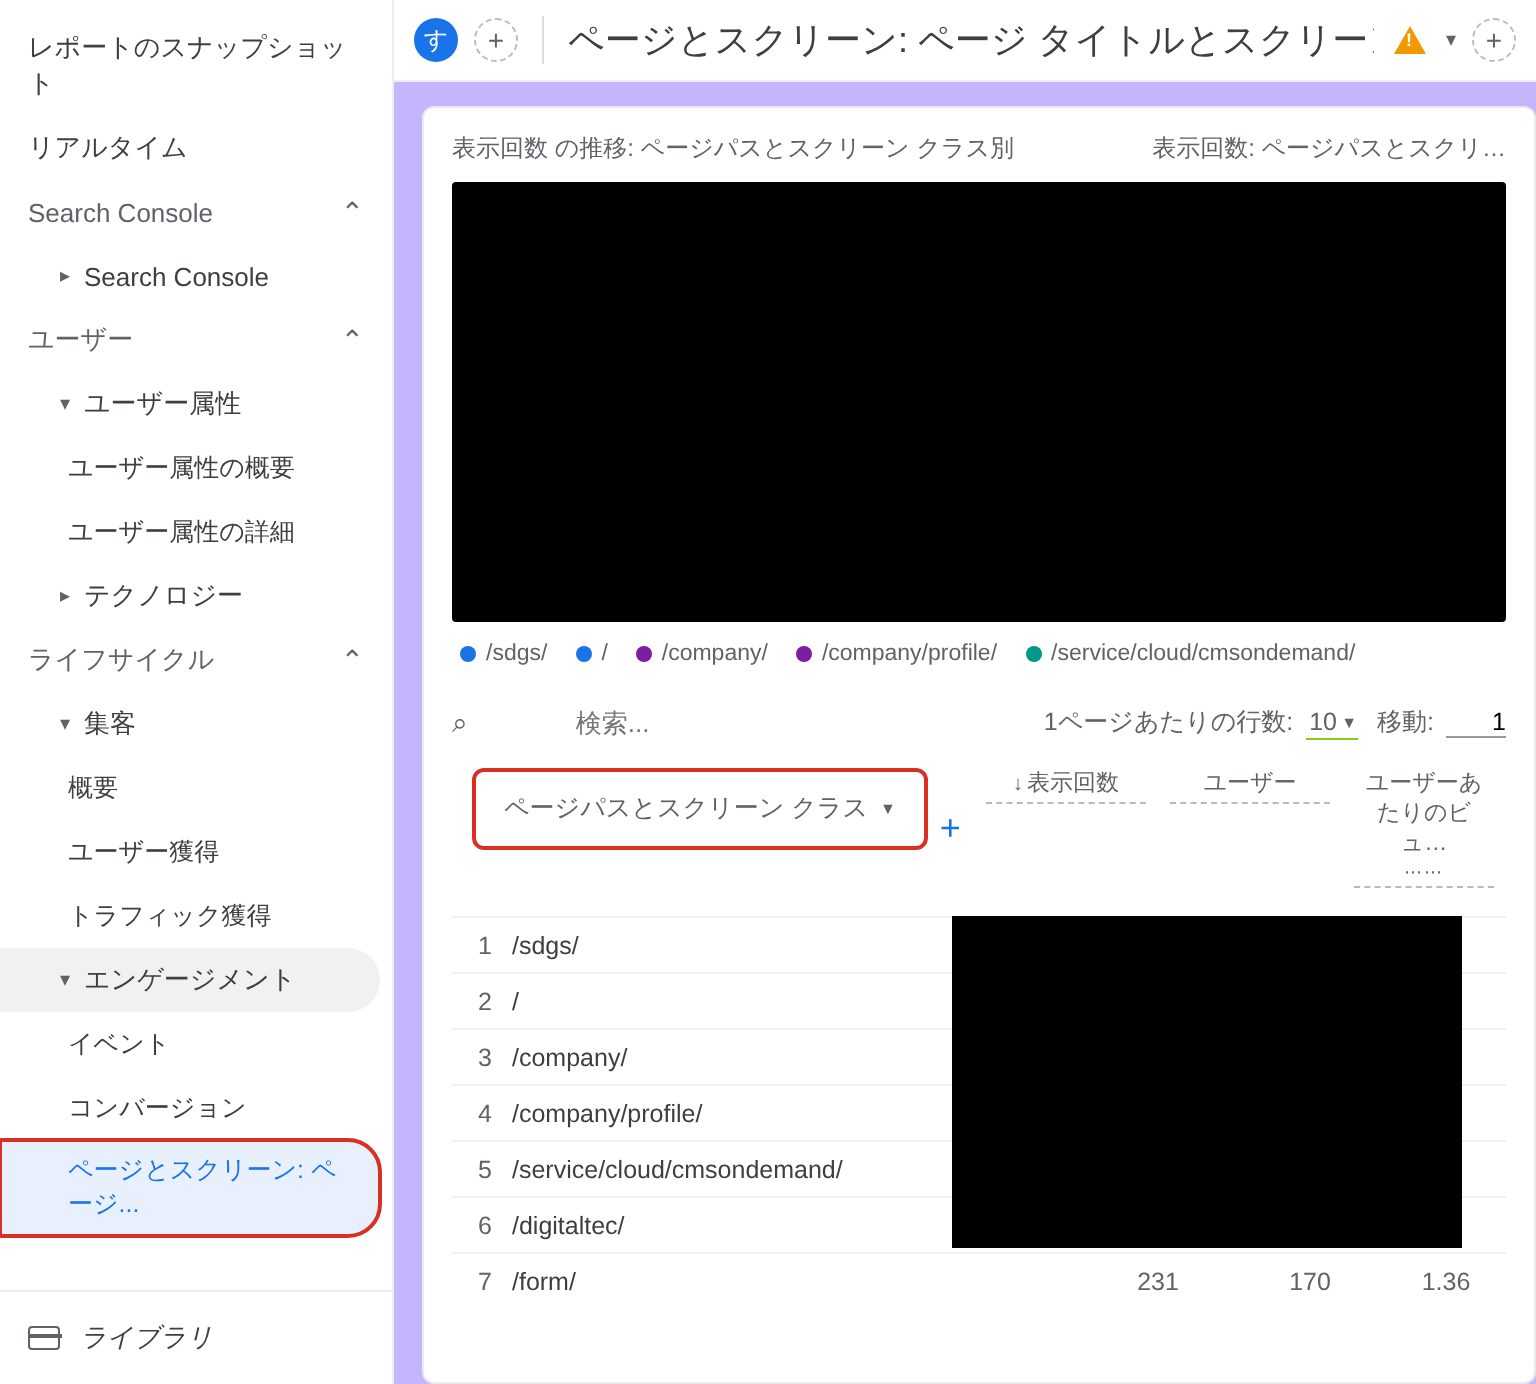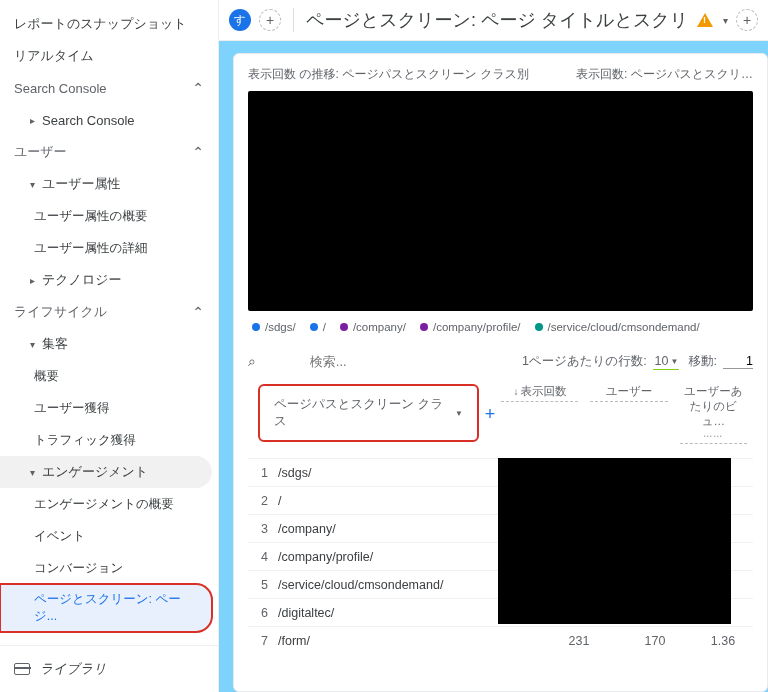--- a/index.html
+++ b/index.html
@@ -1,21 +1,21 @@
 <!DOCTYPE html>
 <html><head>
 <meta charset="utf-8">
 <style>
 * { box-sizing: border-box; margin: 0; padding: 0; }
 body { font-family: "Helvetica Neue", Arial, sans-serif; font-size: 13px; color: #3c4043; background: #fff; width: 768px; height: 692px; overflow: hidden; position: relative; }
 
 .layout { display: flex; height: 100%; }
 
 
-.sidebar { width: 219px; flex-shrink: 0; border-right: 1px solid #eee; display: flex; flex-direction: column; }
+.sidebar { width: 197px; flex-shrink: 0; border-right: 1px solid #eee; display: flex; flex-direction: column; }
 .sidebar-top { flex: 1; overflow-y: auto; padding-top: 8px; }
 .sb-item { display: flex; align-items: center; padding: 7px 14px 7px 14px; cursor: pointer; color: #3c4043; font-size: 13px; min-height: 32px; }
 .sb-item.lvl1 { padding-left: 14px; }
 .sb-item.lvl2 { padding-left: 30px; }
 .sb-item.lvl3 { padding-left: 34px; font-size: 12.5px; }
 .sb-item .caret { width: 12px; display: inline-block; color: #5f6368; font-size: 10px; }
 .sb-item.section { color: #5f6368; font-size: 13px; justify-content: space-between; }
 .sb-item.section .chev { font-size: 14px; color: #5f6368; }
 .sb-item.engagement-active { background: #f1f1f1; border-radius: 0 16px 16px 0; margin-right: 6px; }
 .sb-item.selected { background: #e8f0fe; color: #1a73e8; border-radius: 0 16px 16px 0; margin-right: 6px; outline: 2px solid #d93025; outline-offset: -1px; }
@@ -27,21 +27,21 @@
 .main { flex: 1; display: flex; flex-direction: column; overflow: hidden; }
 .topbar { display: flex; align-items: center; padding: 8px 10px; border-bottom: 1px solid #eee; gap: 8px; }
 .avatar { width: 22px; height: 22px; border-radius: 50%; background: #1a73e8; color: #fff; display: flex; align-items: center; justify-content: center; font-size: 12px; font-weight: 500; }
 .plus-btn { width: 22px; height: 22px; border-radius: 50%; border: 1px dashed #bbb; display: flex; align-items: center; justify-content: center; font-size: 14px; color: #5f6368; cursor: pointer; }
 .divider-v { width: 1px; height: 24px; background: #ddd; margin: 0 4px; }
 .topbar-title { font-size: 18px; color: #3c4043; flex: 1; white-space: nowrap; overflow: hidden; }
 .warn-icon { width: 20px; height: 20px; display: flex; align-items: center; justify-content: center; }
 .warn-tri { width: 0; height: 0; border-left: 8px solid transparent; border-right: 8px solid transparent; border-bottom: 14px solid #f29900; position: relative; }
 .warn-tri::after { content: "!"; position: absolute; left: -2px; top: 2px; color: #fff; font-size: 9px; font-weight: bold; }
 
-.content { flex: 1; background: #7dd3fc; padding: 12px 0 0 14px; overflow: hidden; display: flex; flex-direction: column; }
+.content { flex: 1; background: #c4b5fd; padding: 12px 0 0 14px; overflow: hidden; display: flex; flex-direction: column; }
 .card { background: #fff; border: 1px solid #e8eaed; border-radius: 6px; padding: 12px 14px 0 14px; display: flex; flex-direction: column; flex: 1; overflow: hidden; }
 
 .chart-header { display: flex; justify-content: space-between; font-size: 12px; color: #5f6368; margin-bottom: 8px; }
 .chart-area { height: 220px; background: #000; border-radius: 2px; }
 .legend { display: flex; gap: 14px; padding: 10px 4px 14px 4px; flex-wrap: wrap; font-size: 11.5px; color: #5f6368; }
 .legend-item { display: flex; align-items: center; gap: 5px; }
 .legend-dot { width: 8px; height: 8px; border-radius: 50%; }
 
 .table-controls { display: flex; align-items: center; padding: 6px 0 10px 0; gap: 10px; font-size: 12.5px; color: #5f6368; }
 .search-ico { font-size: 14px; color: #5f6368; }
@@ -126,23 +126,20 @@
           <span>ユーザー獲得</span>
         </div>
       <div class="sb-item lvl3">
           <span>トラフィック獲得</span>
         </div>
       <div class="sb-item lvl2 engagement-active">
           <span class="caret">▾</span>
           <span>エンゲージメント</span>
         </div>
       <div class="sb-item lvl3">
-          <span>エンゲージメントの概要</span>
-        </div>
-      <div class="sb-item lvl3">
           <span>イベント</span>
         </div>
       <div class="sb-item lvl3">
           <span>コンバージョン</span>
         </div>
       <div class="sb-item lvl3 selected">
           <span>ページとスクリーン: ページ...</span>
         </div>
 
     </div>

